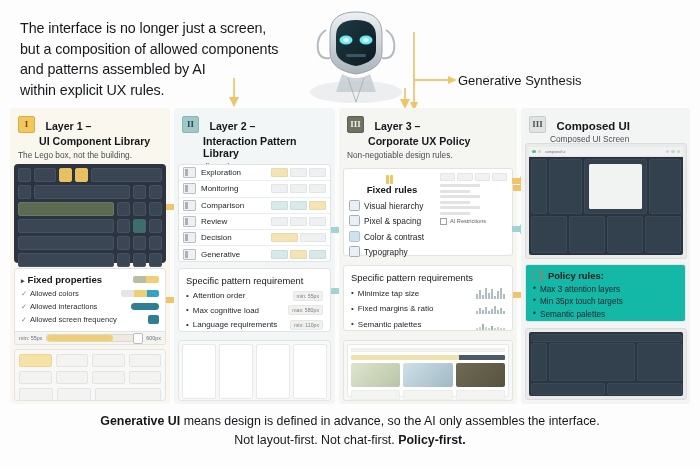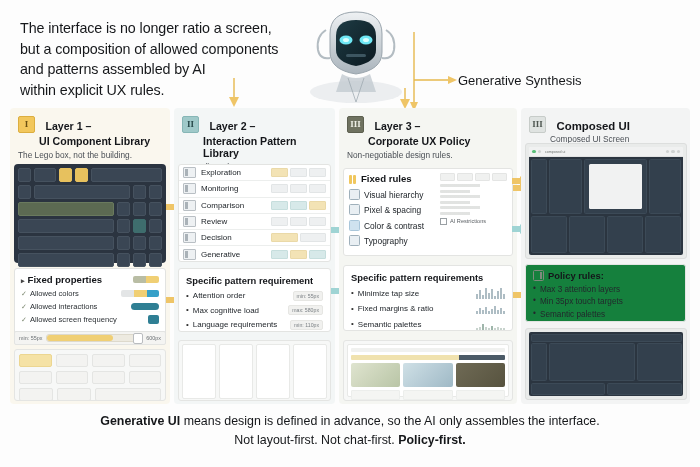--- a/index.html
+++ b/index.html
@@ -82,46 +82,46 @@
   .l2ic{width:11px;height:9px;border:1px solid #b9bfc4;border-radius:1px;background:#eef1f3;margin-right:5px;flex:0 0 auto;position:relative;}
   .l2ic::before{content:"";position:absolute;left:1px;top:1px;width:3px;bottom:1px;background:#aab2b8;}
   .l2lbl{font-size:8px;color:#21262b;}
   .l2thumb{margin-left:auto;width:55px;height:11px;display:flex;gap:2px;align-items:center;}
   .l2thumb i{display:block;height:7px;flex:1;background:#eef0f1;border:1px solid #e2e5e6;border-radius:1px;}
   .l2thumb i.y{background:#f3e3b5;border-color:#ead9a8;}
   .l2thumb i.t{background:#d7e9e9;border-color:#c6dedd;}
 
   
   .spec{position:absolute;background:#fff;border:1px solid #e3e4e2;border-radius:3px;box-sizing:border-box;padding:6px 7px;}
-  .spec-t{font-size:9.4px;font-weight:bold;color:#14161a;margin-bottom:0;}
+  .spec-t{font-size:9.4px;font-weight:normal;color:#14161a;margin-bottom:0;}
   .spec-li{display:flex;align-items:center;font-size:8px;color:#22272c;margin-top:4.5px;}
   .dot{margin-right:4px;color:#333;font-size:8px;line-height:1;}
   .tag{margin-left:auto;font-size:5.2px;color:#7b8085;background:#f1f1ef;border:1px solid #e6e6e3;border-radius:2px;padding:1px 3px;}
   .spark{margin-left:auto;display:flex;align-items:flex-end;gap:1px;height:11px;}
   .spark i{display:block;width:2px;background:#aebdc4;}
 
   
   .fr{position:absolute;left:343px;top:168px;width:170px;height:88px;background:#fff;border:1px solid #e3e4e2;border-radius:3px;box-sizing:border-box;padding:4px 5px;display:flex;}
   .fr-left{width:86px;}
-  .fr-title{font-size:9.6px;font-weight:bold;color:#14161a;display:flex;align-items:center;}
+  .fr-title{font-size:9.6px;font-weight:bold;color:#14161a;display:flex;align-items:center;flex-direction:column;}
   .barsic{display:inline-block;margin-right:4px;}
   .barsic i{display:inline-block;width:2.5px;height:9px;background:#f0c75e;margin-right:1.5px;border-radius:1px;vertical-align:middle;}
   .fr-row{display:flex;align-items:flex-end;font-size:8.4px;color:#21262b;margin-top:4.5px;}
   .fr-ic{width:9px;height:9px;border:1px solid #9fb0bb;border-radius:1.5px;background:#e9eff3;margin-right:4px;flex:0 0 auto;}
   .fr-ic.blue{background:#cfe2ef;border-color:#a9c6da;}
   .fr-right{flex:1;padding-left:5px;}
   .fr-chipbar{display:flex;gap:2px;align-items:center;margin-bottom:3px;}
   .fr-chipbar i{display:block;height:6px;flex:1;background:#f0f1f0;border:1px solid #e4e5e4;border-radius:1px;}
   .blurline{height:3px;background:linear-gradient(90deg,#c9ccc9 0 60%,transparent 60%);opacity:.55;margin:2.6px 0;border-radius:1px;}
   .blurline.s{background:linear-gradient(90deg,#c9ccc9 0 45%,transparent 45%);}
   .ai-res{display:flex;align-items:center;font-size:5.6px;color:#5a5f63;margin-top:3px;}
   .ai-box{width:5px;height:5px;border:1px solid #9aa0a4;margin-right:3px;}
 
   
-  .pol{position:absolute;left:525px;top:264px;width:161px;height:58px;background:#15803d;border:1px solid #e2e4e2;border-radius:3px;box-sizing:border-box;padding:5px 7px;}
+  .pol{position:absolute;left:525px;top:264px;width:161px;height:58px;background:#14b8a6;border:1px solid #e2e4e2;border-radius:3px;box-sizing:border-box;padding:5px 7px;}
   .pol-t{font-size:9.4px;font-weight:bold;color:#14161a;display:flex;align-items:center;}
   .pol-ic{width:9px;height:9px;border:1.3px solid #7e8a7d;border-radius:1.5px;margin-right:4px;position:relative;}
   .pol-ic::after{content:"";position:absolute;right:1px;top:1px;bottom:1px;width:2.5px;background:#7e8a7d;}
   .pol-li{font-size:8.2px;color:#22272c;margin-top:3.5px;padding-left:7px;position:relative;}
   .pol-li::before{content:"•";position:absolute;left:0;top:-1px;}
 
   
   .cui{position:absolute;border-radius:3px;background:#e9ebea;border:1px solid #dcdedd;box-sizing:border-box;padding:3px;}
   .cui-top{left:525px;top:143px;width:162px;height:116px;}
   .cui-bot{left:525px;top:328px;width:162px;height:72px;}
@@ -155,21 +155,21 @@
   
   .footer{position:absolute;left:0;right:0;top:412px;text-align:center;font-size:12.4px;color:#15171a;line-height:1.55;}
   .footer b{font-weight:bold;}
 </style>
 </head>
 <body>
 
 <div class="root">
 
   <div class="headline">
-    <div>The interface is no longer ratio a screen,</div>
+    <div>The interface is no longer just a screen,</div>
     <div>but a composition of allowed components</div>
     <div>and patterns assembled by AI</div>
     <div>within explicit UX rules.</div>
   </div>
 
   <svg class="robot" viewBox="0 0 120 105">
     <defs>
       <linearGradient id="rg" x1="0" y1="0" x2="0" y2="1">
         <stop offset="0" stop-color="#eef1f3"></stop>
           <stop offset="1" stop-color="#aab4bc"></stop>

